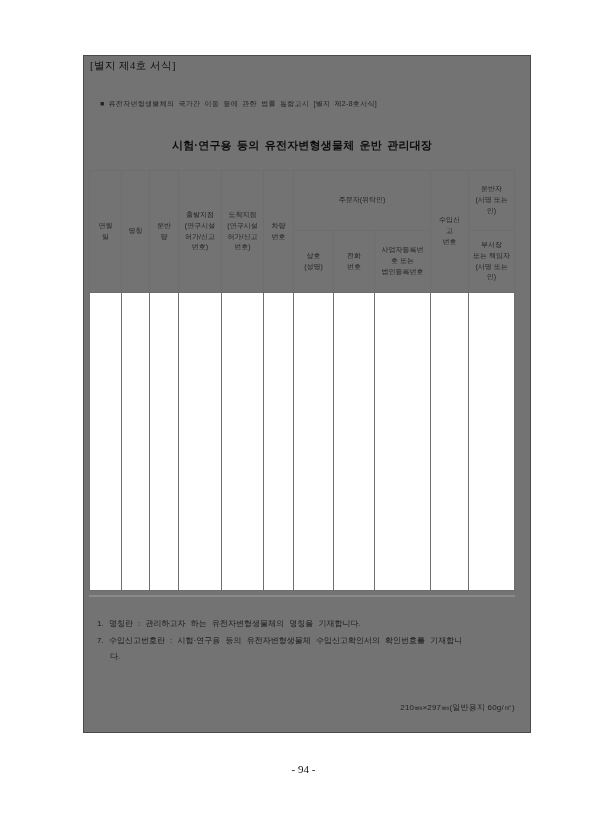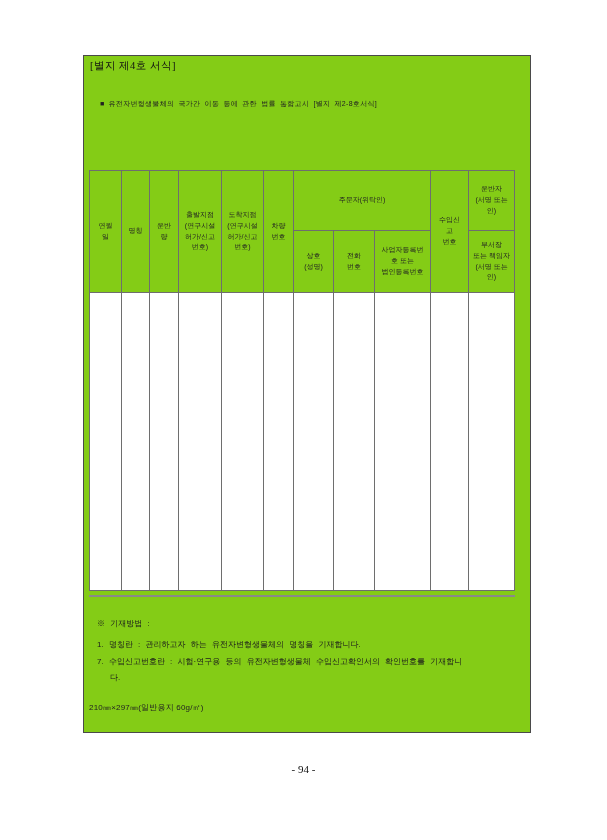--- a/index.html
+++ b/index.html
@@ -13,21 +13,21 @@
     color: #1a1a1a;
     overflow: hidden;
   }
   .form-box {
     position: absolute;
     left: 83px;
     top: 55px;
     width: 448px;
     height: 678px;
     border: 1px solid #4a4a4a;
-    background: #84cc16;
+    background: #737373;
   }
   .form-tag {
     position: absolute;
     left: 6px;
     top: 3px;
     font-family: "Liberation Serif", serif;
     font-size: 10.5px;
     letter-spacing: 0.5px;
     color: #111;
   }
@@ -104,21 +104,21 @@
     white-space: pre-line;
     padding-left: 13px;
     text-indent: -13px;
     margin-bottom: 1px;
   }
   .paper-spec {
     position: absolute;
     left: 5px;
     top: 646px;
     width: 426px;
-    text-align: left;
+    text-align: right;
     font-size: 8px;
     letter-spacing: 0.2px;
     color: #222;
   }
   .page-number {
     position: absolute;
     left: 0;
     top: 763px;
     width: 607px;
     text-align: center;
@@ -132,20 +132,21 @@
 
 <div class="page">
   <div class="form-box">
 
     <div class="form-tag">[별지 제4호 서식]</div>
 
     <div class="ref-note">
       <span class="bullet">■</span><span>유전자변형생물체의 국가간 이동 등에 관한 법률 통합고시 [별지 제2-8호서식]</span>
     </div>
 
+    <div class="doc-title">시험·연구용 등의 유전자변형생물체 운반 관리대장</div>
 
     <table class="log-table">
       <colgroup>
         <col style="width:32px">
           <col style="width:28px">
           <col style="width:29px">
         <col style="width:43px">
           <col style="width:42px">
           <col style="width:30px">
         <col style="width:40px">
@@ -206,21 +207,20 @@
           <td></td>
           <td></td>
           <td></td>
         </tr>
       </tbody>
     </table>
 
     <div class="thick-rule"></div>
 
     <div class="notes">
-      <div class="note-heading">※ 기재방법 :</div>
       <div class="note-item">1. 명칭란 : 관리하고자 하는 유전자변형생물체의 명칭을 기재합니다.</div>
       <div class="note-item">7. 수입신고번호란 : 시험·연구용 등의 유전자변형생물체 수입신고확인서의 확인번호를 기재합니
 다.</div>
     </div>
 
     <div class="paper-spec">210㎜×297㎜(일반용지 60g/㎡)</div>
   </div>
 
   <div class="page-number">- 94 -</div>
 </div>

